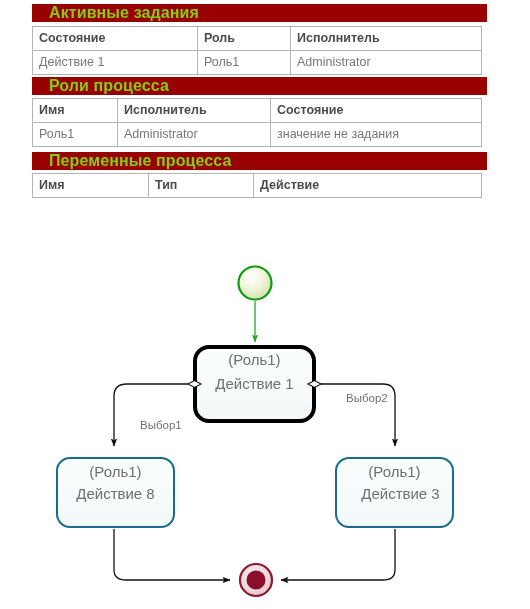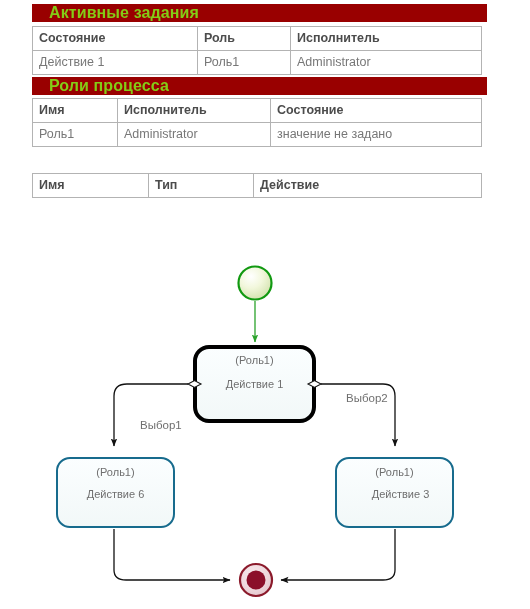--- a/index.html
+++ b/index.html
@@ -78,21 +78,21 @@
   }
   .graph svg {
     display: block;
   }
 
   
   .node-label {
     position: absolute;
     text-align: center;
     color: #6f6f6f;
-    font-size: 11px;
+    font-size: 15px;
     line-height: 14px;
     white-space: nowrap;
     pointer-events: none;
   }
   .edge-label {
     position: absolute;
     color: #6f6f6f;
     font-size: 11.5px;
     white-space: nowrap;
   }
@@ -138,25 +138,26 @@
       <tr>
         <th>Имя</th>
         <th>Исполнитель</th>
         <th>Состояние</th>
       </tr>
     </thead>
     <tbody>
       <tr>
         <td>Роль1</td>
         <td>Administrator</td>
-        <td>значение не задано</td>
+        <td>значение не задания</td>
       </tr>
     </tbody>
   </table>
 
+  <div class="section-bar" style="top:152px;">Переменные процесса</div>
 
   <table class="data-table" style="top:173px;">
     <colgroup>
         <col style="width:116px">
         <col style="width:105px">
         <col style="width:228px">
       </colgroup>
     <thead>
       <tr>
         <th>Имя</th>
@@ -235,21 +236,21 @@
       <g>
         <circle cx="256" cy="348" r="16" fill="url(#endGrad)" stroke="#8b1a2b" stroke-width="2.2"></circle>
         <circle cx="256" cy="348" r="9.5" fill="#8b0f2a"></circle>
       </g>
     </svg>
 
     <div class="node-label" style="left:195px; top:121px; width:119px;">(Роль1)</div>
     <div class="node-label" style="left:195px; top:145px; width:119px;">Действие 1</div>
 
     <div class="node-label" style="left:57px; top:233px; width:117px;">(Роль1)</div>
-    <div class="node-label" style="left:57px; top:255px; width:117px;">Действие 6</div>
+    <div class="node-label" style="left:57px; top:255px; width:117px;">Действие 8</div>
 
     <div class="node-label" style="left:336px; top:233px; width:117px;">(Роль1)</div>
     <div class="node-label" style="left:336px; top:255px; width:129px;">Действие 3</div>
 
     <div class="edge-label" style="left:140px; top:160px;margin-top:27px;">Выбор1</div>
     <div class="edge-label" style="left:330px; top:160px;margin-left:16px;">Выбор2</div>
   </div>
 
 </div>
 

